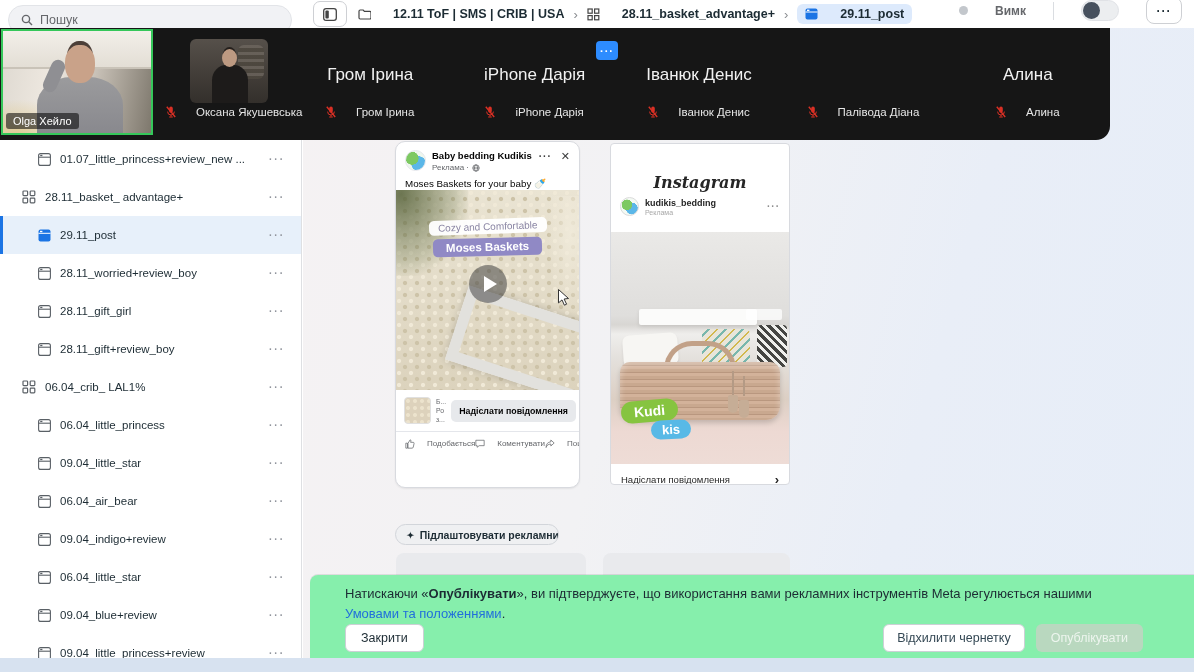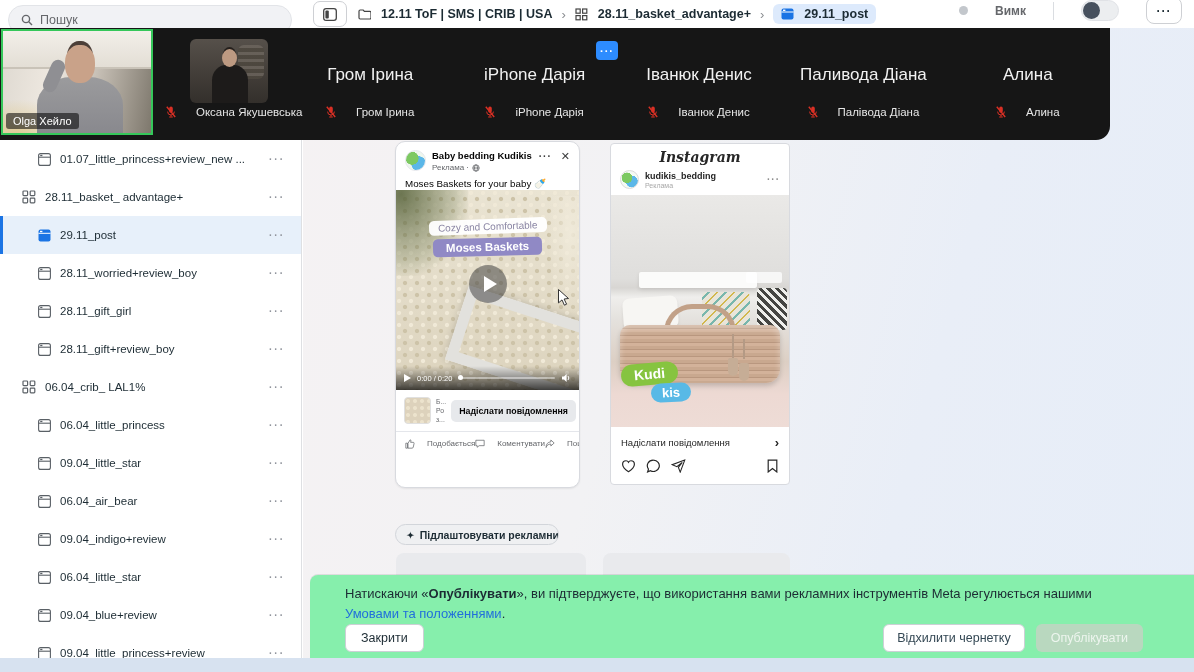--- a/index.html
+++ b/index.html
@@ -10,21 +10,21 @@
   }
   
   .topbar { position:absolute; left:0; top:0; width:1194px; height:28px; background:#fff; z-index:2; }
   .search-box { position:absolute; left:8px; top:5px; width:284px; height:30px; background:#f1f2f5;
     border:1px solid #e2e4e8; border-radius:16px; display:flex; align-items:center; gap:7px;
     padding:0 12px; color:#65676b; font-size:12.5px; }
   .panel-btn { position:absolute; left:313px; top:1px; width:34px; height:26px; border:1px solid #ced0d4;
     border-radius:7px; display:flex; align-items:center; justify-content:center; background:#fff; }
   .breadcrumb { position:absolute; left:358px; top:0; height:28px; display:flex; align-items:center;
     gap:9px; font-size:12.5px; font-weight:bold; color:#1c2b33; white-space:nowrap; }
-  .crumb { display:flex; align-items:center; gap:10px; }
+  .crumb { display:flex; align-items:center; gap:22px; }
   .crumb-chip { background:#ddeafc; border-radius:6px; padding:3px 8px; }
   .bc-chevron { color:#8a8d91; font-weight:normal; font-size:13px; }
   .top-controls { position:absolute; right:12px; top:0; height:21px; display:flex; align-items:center; gap:27px; z-index:2; }
   .status-dot { width:9px; height:9px; border-radius:50%; background:#c3c7cc; }
   .vymk-label { font-size:12px; color:#65676b; font-weight:bold; }
   .vdiv { width:1px; height:18px; background:#dadde1; }
   .toggle { position:relative; width:38px; height:21px; border-radius:11px; background:#eceef0; border:1px solid #e0e2e6; }
   .toggle-knob { position:absolute; left:1px; top:1px; width:17px; height:17px; border-radius:50%; background:#47515e; }
   .more-btn { width:36px; height:27px; border:1px solid #ced0d4; border-radius:8px; background:#fff;
     display:flex; align-items:center; justify-content:center; font-weight:bold; color:#1c2b33; letter-spacing:1px; font-size:12px;}
@@ -125,22 +125,22 @@
   .fb-tiny { font-size:6.8px; color:#65676b; line-height:1.35; width:16px; }
   .fb-msg-btn { margin-left:auto; background:#e7e9ec; border-radius:5px; padding:6px 8px; font-size:8.8px;
     font-weight:bold; color:#050505; white-space:nowrap; }
   .fb-actions { border-top:1px solid #e4e6eb; display:flex; justify-content:space-between;
     padding:7px 9px; color:#65676b; font-size:8px; }
   .fb-action { display:flex; align-items:center; gap:12px; }
   
   .ig-card { position:absolute; left:610px; top:143px; width:180px; height:342px; background:#fff;
     border:1px solid #d8dadf; border-radius:4px; z-index:1; overflow:hidden; }
   .ig-logo { text-align:center; font-family:"DejaVu Serif",serif; font-style:italic; font-weight:bold;
-    font-size:14px; color:#262626; padding:5px 0 2px; }
-  .ig-user-row { display:flex; align-items:center; gap:6px; padding:3px 9px 6px; }
+    font-size:16px; color:#262626; padding:5px 0 2px;margin-top:24px; }
+  .ig-user-row { display:flex; align-items:center; gap:6px; padding:3px 9px 16px; }
   .ig-avatar { width:19px; height:19px; border-radius:50%; border:1px solid #dbdbdb;
     background: radial-gradient(circle at 35% 40%, #7dc962 0 34%, transparent 36%),
                 radial-gradient(circle at 64% 62%, #5bb7e8 0 38%, #f4faf4 40%); }
   .ig-username { font-size:9px; font-weight:bold; color:#262626; }
   .ig-sub { font-size:7px; color:#a8a8a8; margin-top:1px; }
   .ig-dots { margin-left:auto; color:#8e8e8e; font-weight:bold; letter-spacing:1px; font-size:10px; }
   .ig-media { position:relative; height:232px; overflow:hidden;
     background:linear-gradient(180deg,#eae9e7 0%,#dfdedc 36%,#d8d6d3 40%,#efeeec 44%,#e4e1dd 54%,#dccfc4 72%,#edd9d3 86%,#eedcd6 100%); }
   .ig-table { position:absolute; left:16%; top:33%; width:66%; height:7%; background:#fbfbfa;
     border-radius:2px; box-shadow:0 2px 4px rgba(0,0,0,.09); }
@@ -312,21 +312,20 @@
             <rect x="3.2" y="0.6" width="3.6" height="6.2" rx="1.8" fill="#d93025"></rect>
             <path d="M1.6 5.6a3.4 3.4 0 0 0 6.8 0" stroke="#d93025" stroke-width="1" fill="none"></path>
             <line x1="5" y1="9" x2="5" y2="10.6" stroke="#d93025" stroke-width="1"></line>
             <line x1="3.2" y1="11" x2="6.8" y2="11" stroke="#d93025" stroke-width="1"></line>
             <line x1="0.8" y1="0.8" x2="9.2" y2="11" stroke="#d93025" stroke-width="1.4"></line>
           </svg>
         <span>Іванюк Денис</span>
       </div>
     </div>
     <div class="audio-col">
-      <div class="audio-name">Паливода Діана</div>
       <div class="small-label">
         <svg width="10" height="12" viewBox="0 0 10 12">
             <rect x="3.2" y="0.6" width="3.6" height="6.2" rx="1.8" fill="#d93025"></rect>
             <path d="M1.6 5.6a3.4 3.4 0 0 0 6.8 0" stroke="#d93025" stroke-width="1" fill="none"></path>
             <line x1="5" y1="9" x2="5" y2="10.6" stroke="#d93025" stroke-width="1"></line>
             <line x1="3.2" y1="11" x2="6.8" y2="11" stroke="#d93025" stroke-width="1"></line>
             <line x1="0.8" y1="0.8" x2="9.2" y2="11" stroke="#d93025" stroke-width="1.4"></line>
           </svg>
         <span>Палівода Діана</span>
       </div>
@@ -536,29 +535,20 @@
     <div class="pampas"></div>
     <div class="chair"></div>
     <div class="media-pills">
       <div><span class="pill1">Cozy and Comfortable</span></div>
       <div><span class="pill2">Moses Baskets</span></div>
     </div>
     <div class="play-btn"></div>
     <svg class="cursor" width="14" height="19" viewBox="0 0 14 19">
         <path d="M1.5 1.5l10 9-4.4.5 2.5 5.2-2.2 1-2.4-5.3-3.5 3z" fill="#fff" stroke="#333" stroke-width="1"></path>
       </svg>
-    <div class="vc-bar">
-      <span class="vc-play"></span>
-      <span>0:00 / 0:20</span>
-      <span class="vc-progress"></span>
-      <svg width="10" height="10" viewBox="0 0 10 10">
-          <path d="M1 3.4h2L5.6 1v8L3 6.6H1z" fill="#fff"></path>
-          <path d="M7 3a3 3 0 0 1 0 4" stroke="#fff" fill="none" stroke-width="1"></path>
-        </svg>
-    </div>
   </div>
   <div class="fb-cta">
     <div class="fb-thumb"></div>
     <div class="fb-tiny">
       <div>Б...</div>
       <div>Ро</div>
       <div>з...</div>
     </div>
     <div class="fb-msg-btn">Надіслати повідомлення</div>
   </div>

